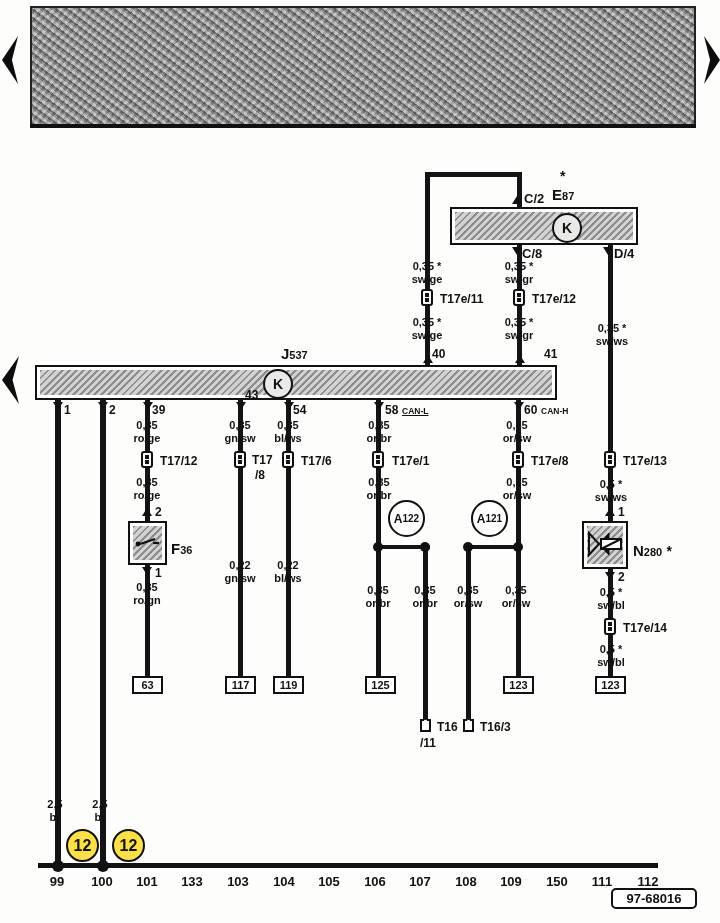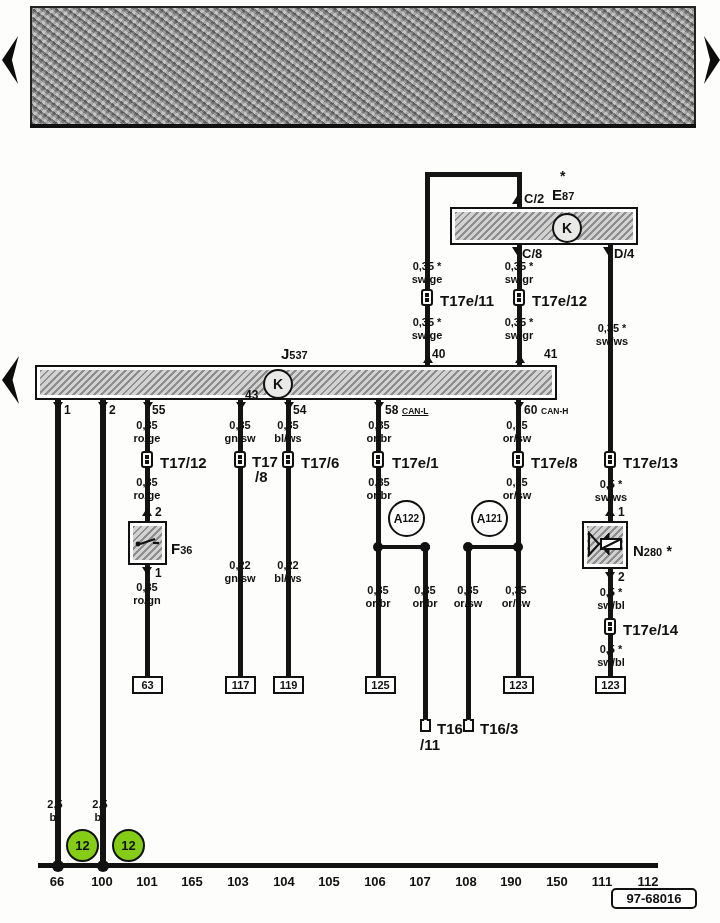--- a/index.html
+++ b/index.html
@@ -28,35 +28,35 @@
   .kc{position:absolute;border:2px solid #111;border-radius:50%;background:#e9e9e7;
       display:flex;align-items:center;justify-content:center;font-weight:bold;font-size:14px;}
   
   .clabel{position:absolute;font-weight:bold;font-size:15px;white-space:nowrap;}
   .clabel .num{font-size:11px;}
   .star{font-weight:bold;font-size:14px;}
   .wl{position:absolute;width:52px;text-align:center;font-weight:bold;font-size:11px;line-height:13px;white-space:nowrap;}
   .pin{position:absolute;font-weight:bold;font-size:12px;white-space:nowrap;}
   .bus{position:absolute;font-weight:bold;font-size:8.5px;letter-spacing:0;}
   .term{position:absolute;font-weight:bold;font-size:13px;white-space:nowrap;}
-  .cname{position:absolute;font-weight:bold;font-size:15px;white-space:nowrap;}
+  .cname{position:absolute;font-weight:bold;font-size:12px;white-space:nowrap;}
   
   .conn{position:absolute;width:12px;height:17px;border:2px solid #111;border-radius:3px;
      background:
        radial-gradient(circle 2.6px at 50% 30%, #111 92%, rgba(0,0,0,0) 94%),
        radial-gradient(circle 2.6px at 50% 70%, #111 92%, rgba(0,0,0,0) 94%),#fbfbfb;
      box-sizing:border-box;}
   .sock{position:absolute;width:11px;height:13px;border:2px solid #111;background:#fff;box-sizing:border-box;
      clip-path:polygon(0 0,38% 0,38% 22%,62% 22%,62% 0,100% 0,100% 100%,0 100%);}
   
   .gnd{position:absolute;width:31px;height:18px;border:2px solid #111;background:#fff;
      display:flex;align-items:center;justify-content:center;font-weight:bold;font-size:11px;box-sizing:border-box;}
   
-  .ccirc{position:absolute;width:33px;height:33px;border:2px solid #111;border-radius:50%;background:#84cc16;
-     display:flex;align-items:center;justify-content:center;font-weight:bold;font-size:13px;box-sizing:border-box;}
+  .ccirc{position:absolute;width:33px;height:33px;border:2px solid #111;border-radius:50%;background:#fde047;
+     display:flex;align-items:center;justify-content:center;font-weight:bold;font-size:16px;box-sizing:border-box;}
   .acirc{position:absolute;width:37px;height:37px;border:2px solid #111;border-radius:50%;background:#fff;
      display:flex;align-items:center;justify-content:center;font-weight:bold;font-size:12px;box-sizing:border-box;}
   .acirc .num{font-size:10px;}
   
   .tu{position:absolute;width:0;height:0;border-left:5px solid transparent;border-right:5px solid transparent;border-bottom:8px solid #111;}
   .td{position:absolute;width:0;height:0;border-left:5px solid transparent;border-right:5px solid transparent;border-top:8px solid #111;}
   .jdot{position:absolute;width:10px;height:10px;border-radius:50%;background:#111;}
   .rail{position:absolute;left:38px;top:863px;width:620px;height:5px;background:#111;}
   .track{position:absolute;width:32px;text-align:center;font-weight:bold;font-size:13px;}
   .ref{position:absolute;left:611px;top:888px;width:86px;height:21px;border:2px solid #111;border-radius:5px;
@@ -150,21 +150,21 @@
 
   <div class="td" style="left:53px;top:402px;"></div>
   <div class="td" style="left:98px;top:402px;"></div>
   <div class="td" style="left:143px;top:402px;"></div>
   <div class="td" style="left:236px;top:402px;"></div>
   <div class="td" style="left:284px;top:402px;"></div>
   <div class="td" style="left:374px;top:402px;"></div>
   <div class="td" style="left:514px;top:402px;"></div>
   <div class="pin" style="left:64px;top:403px;">1</div>
   <div class="pin" style="left:109px;top:403px;">2</div>
-  <div class="pin" style="left:152px;top:403px;">55</div>
+  <div class="pin" style="left:152px;top:403px;">39</div>
   <div class="pin" style="left:245px;top:388px;">43</div>
   <div class="pin" style="left:293px;top:403px;">54</div>
   <div class="pin" style="left:385px;top:403px;">58</div>
   <div class="bus" style="left:402px;top:406px;text-decoration:underline;">CAN-L</div>
   <div class="pin" style="left:524px;top:403px;">60</div>
   <div class="bus" style="left:541px;top:406px;">CAN-H</div>
 
   <div class="wl" style="left:121px;top:419px;">
     <span>0,35</span><br>
     <span>ro/ge</span>
@@ -314,30 +314,30 @@
   <div class="wl" style="left:74px;top:798px;">
     <span>2,5</span><br>
     <span>br</span>
   </div>
   <div class="ccirc" style="left:66px;top:829px;">12</div>
   <div class="ccirc" style="left:112px;top:829px;">12</div>
   <div class="rail"></div>
   <div class="jdot" style="left:52px;top:860px;width:12px;height:12px;"></div>
   <div class="jdot" style="left:97px;top:860px;width:12px;height:12px;"></div>
 
-  <div class="track" style="left:41px;top:874px;">66</div>
+  <div class="track" style="left:41px;top:874px;">99</div>
   <div class="track" style="left:86px;top:874px;">100</div>
   <div class="track" style="left:131px;top:874px;">101</div>
-  <div class="track" style="left:176px;top:874px;">165</div>
+  <div class="track" style="left:176px;top:874px;">133</div>
   <div class="track" style="left:222px;top:874px;">103</div>
   <div class="track" style="left:268px;top:874px;">104</div>
   <div class="track" style="left:313px;top:874px;">105</div>
   <div class="track" style="left:359px;top:874px;">106</div>
   <div class="track" style="left:404px;top:874px;">107</div>
   <div class="track" style="left:450px;top:874px;">108</div>
-  <div class="track" style="left:495px;top:874px;">190</div>
+  <div class="track" style="left:495px;top:874px;">109</div>
   <div class="track" style="left:541px;top:874px;">150</div>
   <div class="track" style="left:586px;top:874px;">111</div>
   <div class="track" style="left:632px;top:874px;">112</div>
 
   <div class="ref">97-68016</div>
 
 </div>
 
 </body></html>

